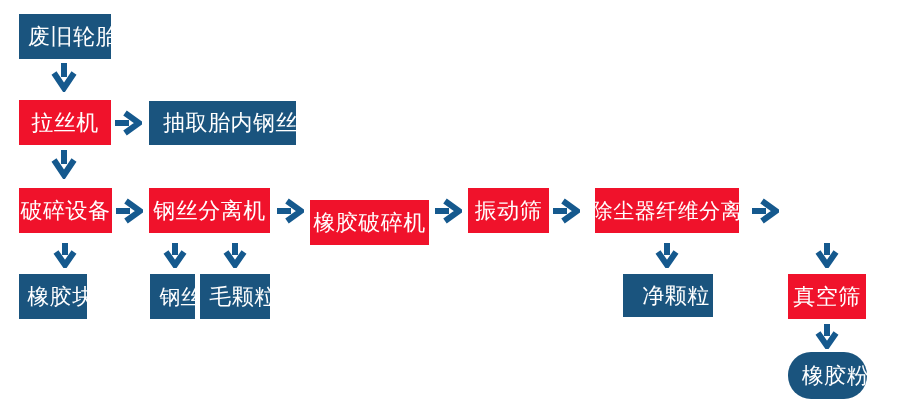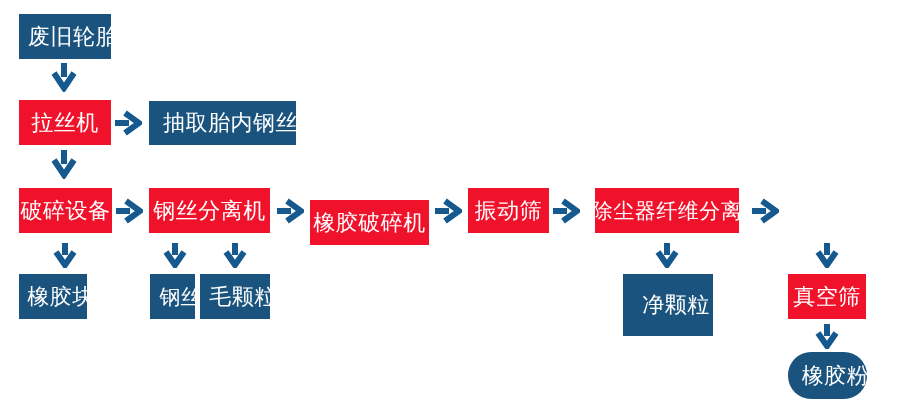--- a/index.html
+++ b/index.html
@@ -53,21 +53,21 @@
 
   <div class="node red" style="left:19px;  top:188px; width:93px;  height:45px;">破碎设备</div>
   <div class="node red" style="left:149px; top:188px; width:121px; height:45px;">钢丝分离机</div>
   <div class="node red" style="left:310px; top:200px; width:119px; height:45px;">橡胶破碎机</div>
   <div class="node red" style="left:468px; top:188px; width:81px;  height:45px;">振动筛</div>
   <div class="node red" style="left:587px; top:188px; width:144px; height:45px; font-size:21px;margin-left:8px;">除尘器纤维分离</div>
 
   <div class="node blue" style="left:19px;  top:274px; width:68px;  height:45px;">橡胶块</div>
   <div class="node blue" style="left:150px; top:274px; width:45px;  height:45px; font-size:21px; letter-spacing:0;">钢丝</div>
   <div class="node blue" style="left:200px; top:274px; width:70px;  height:45px;">毛颗粒</div>
-  <div class="node blue" style="left:623px; top:274px; width:90px;  height:62px;">净颗粒</div>
+  <div class="node blue" style="left:623px; top:274px; width:90px;  height:43px;">净颗粒</div>
   <div class="node red" style="left:788px; top:274px; width:78px;  height:45px;">真空筛</div>
 
   <div class="node blue" style="left:788px; top:352px; width:79px;  height:47px;border-radius:23px;">橡胶粉</div>
 
   <span class="arrow" style="left:51px; top:62px;">
     <svg width="26" height="30" viewBox="0 0 26 30">
         <path d="M13 1 L13 15"></path>
         <path d="M3 11 L13 26 L23 11"></path>
       </svg>
   </span>

